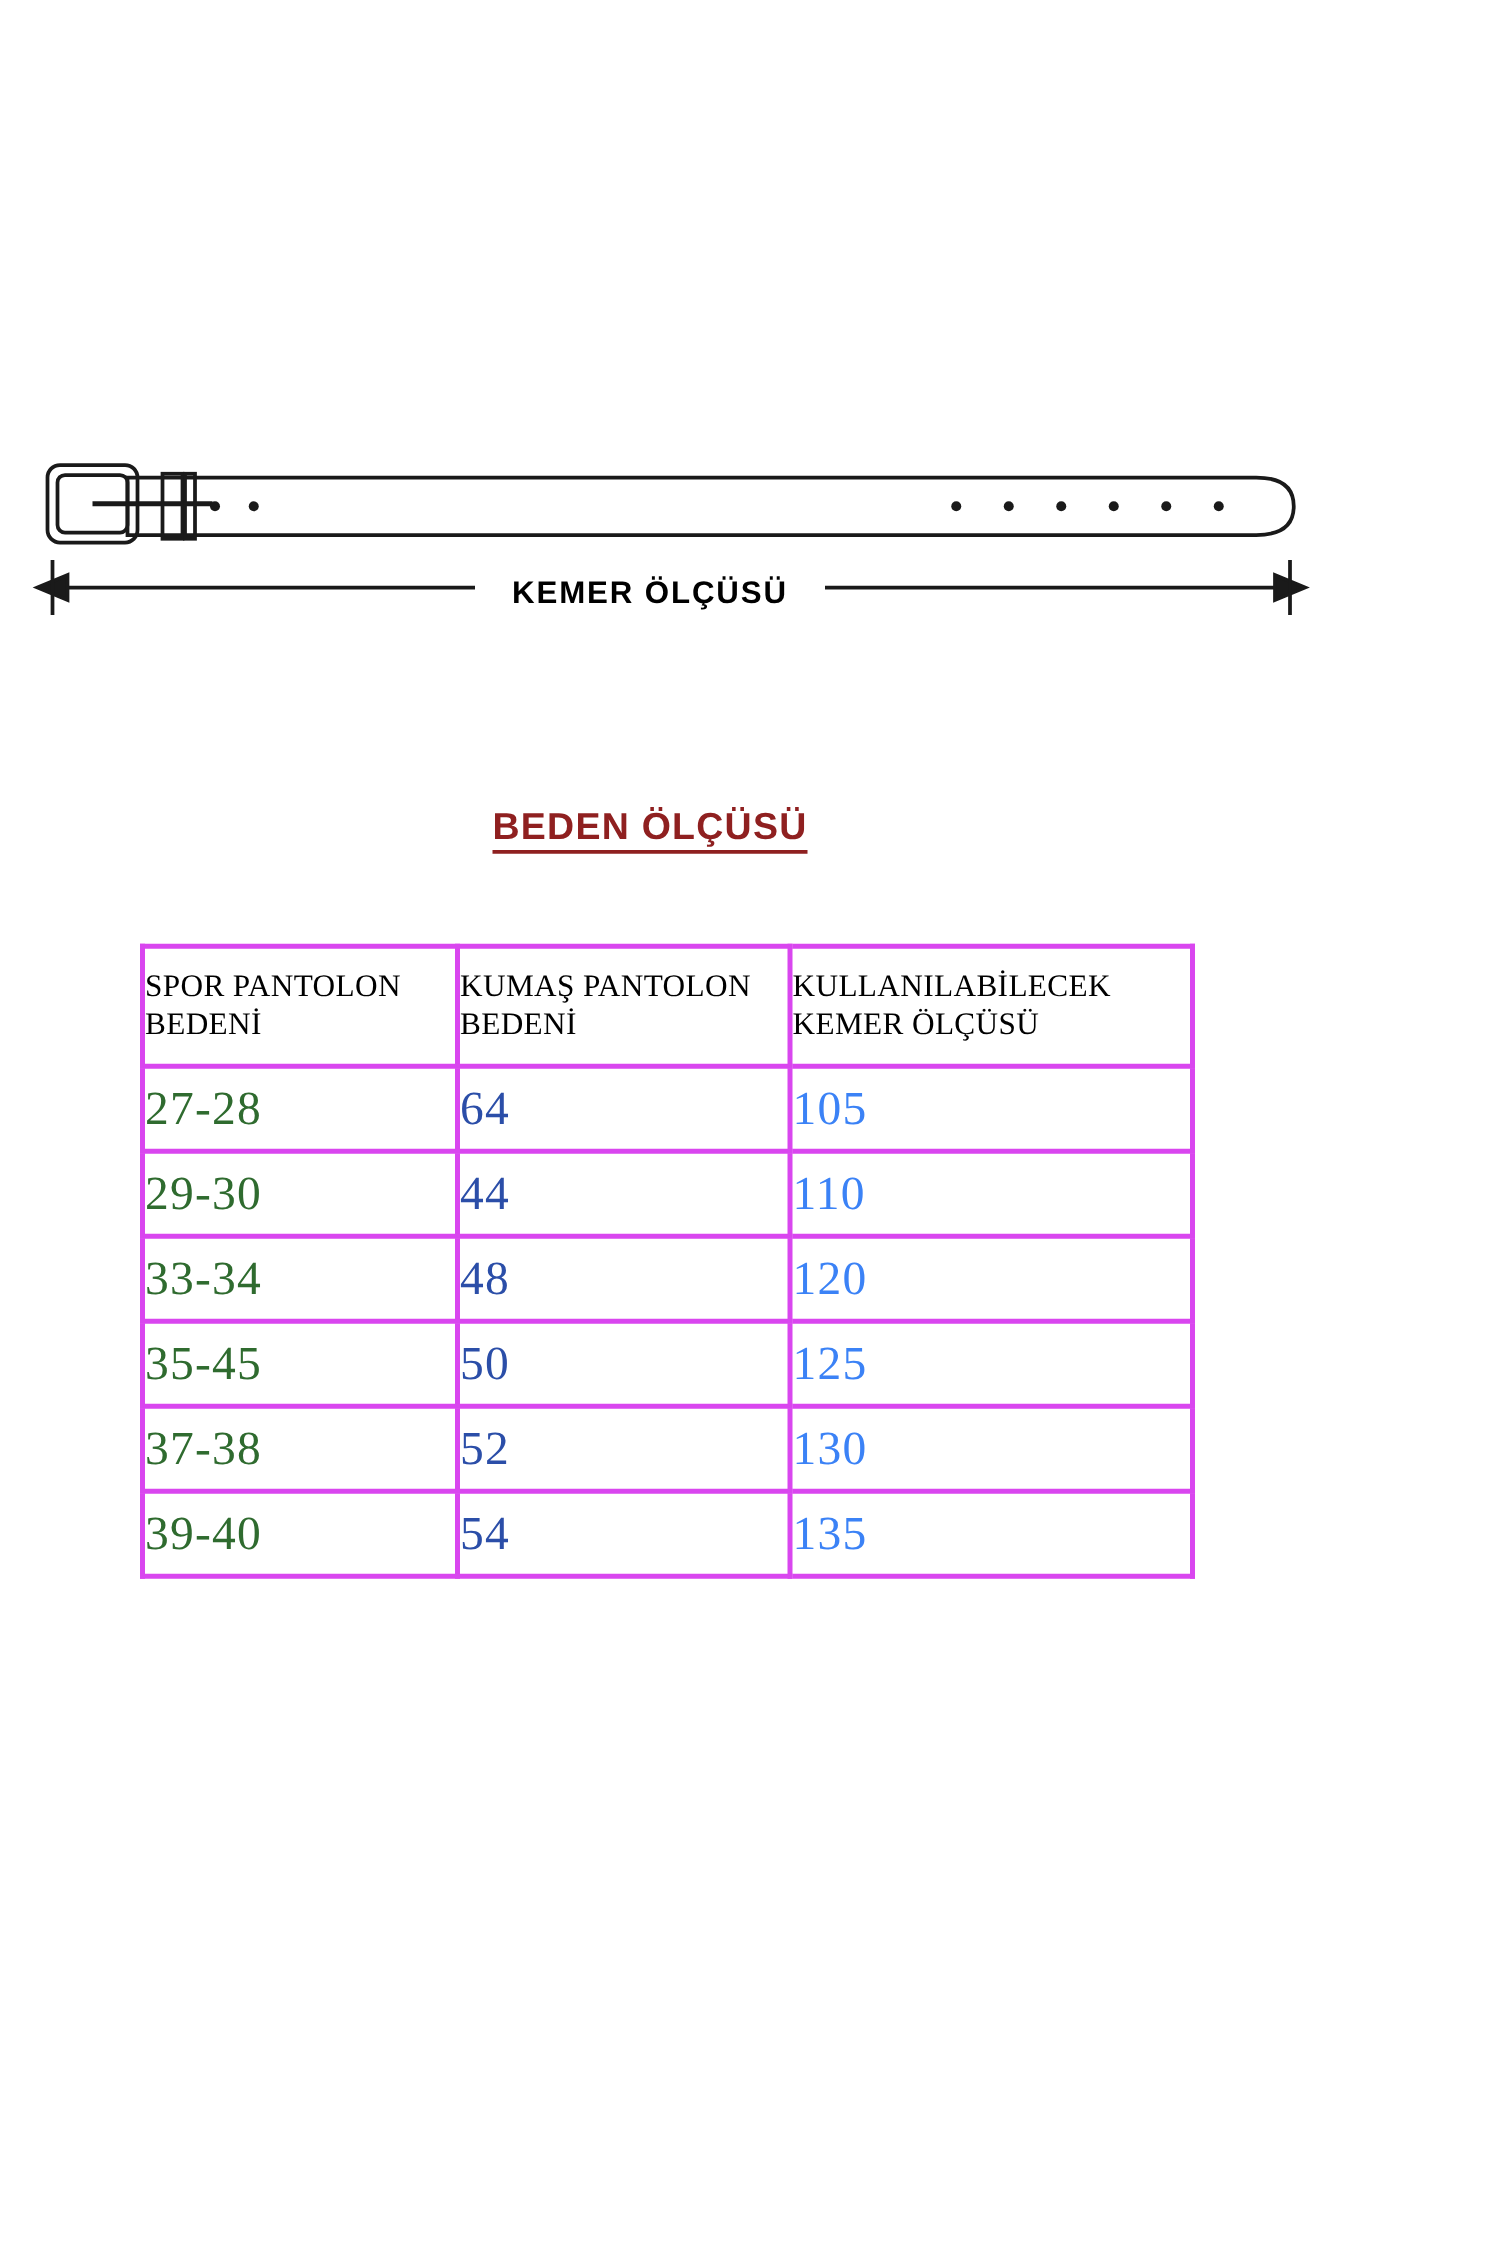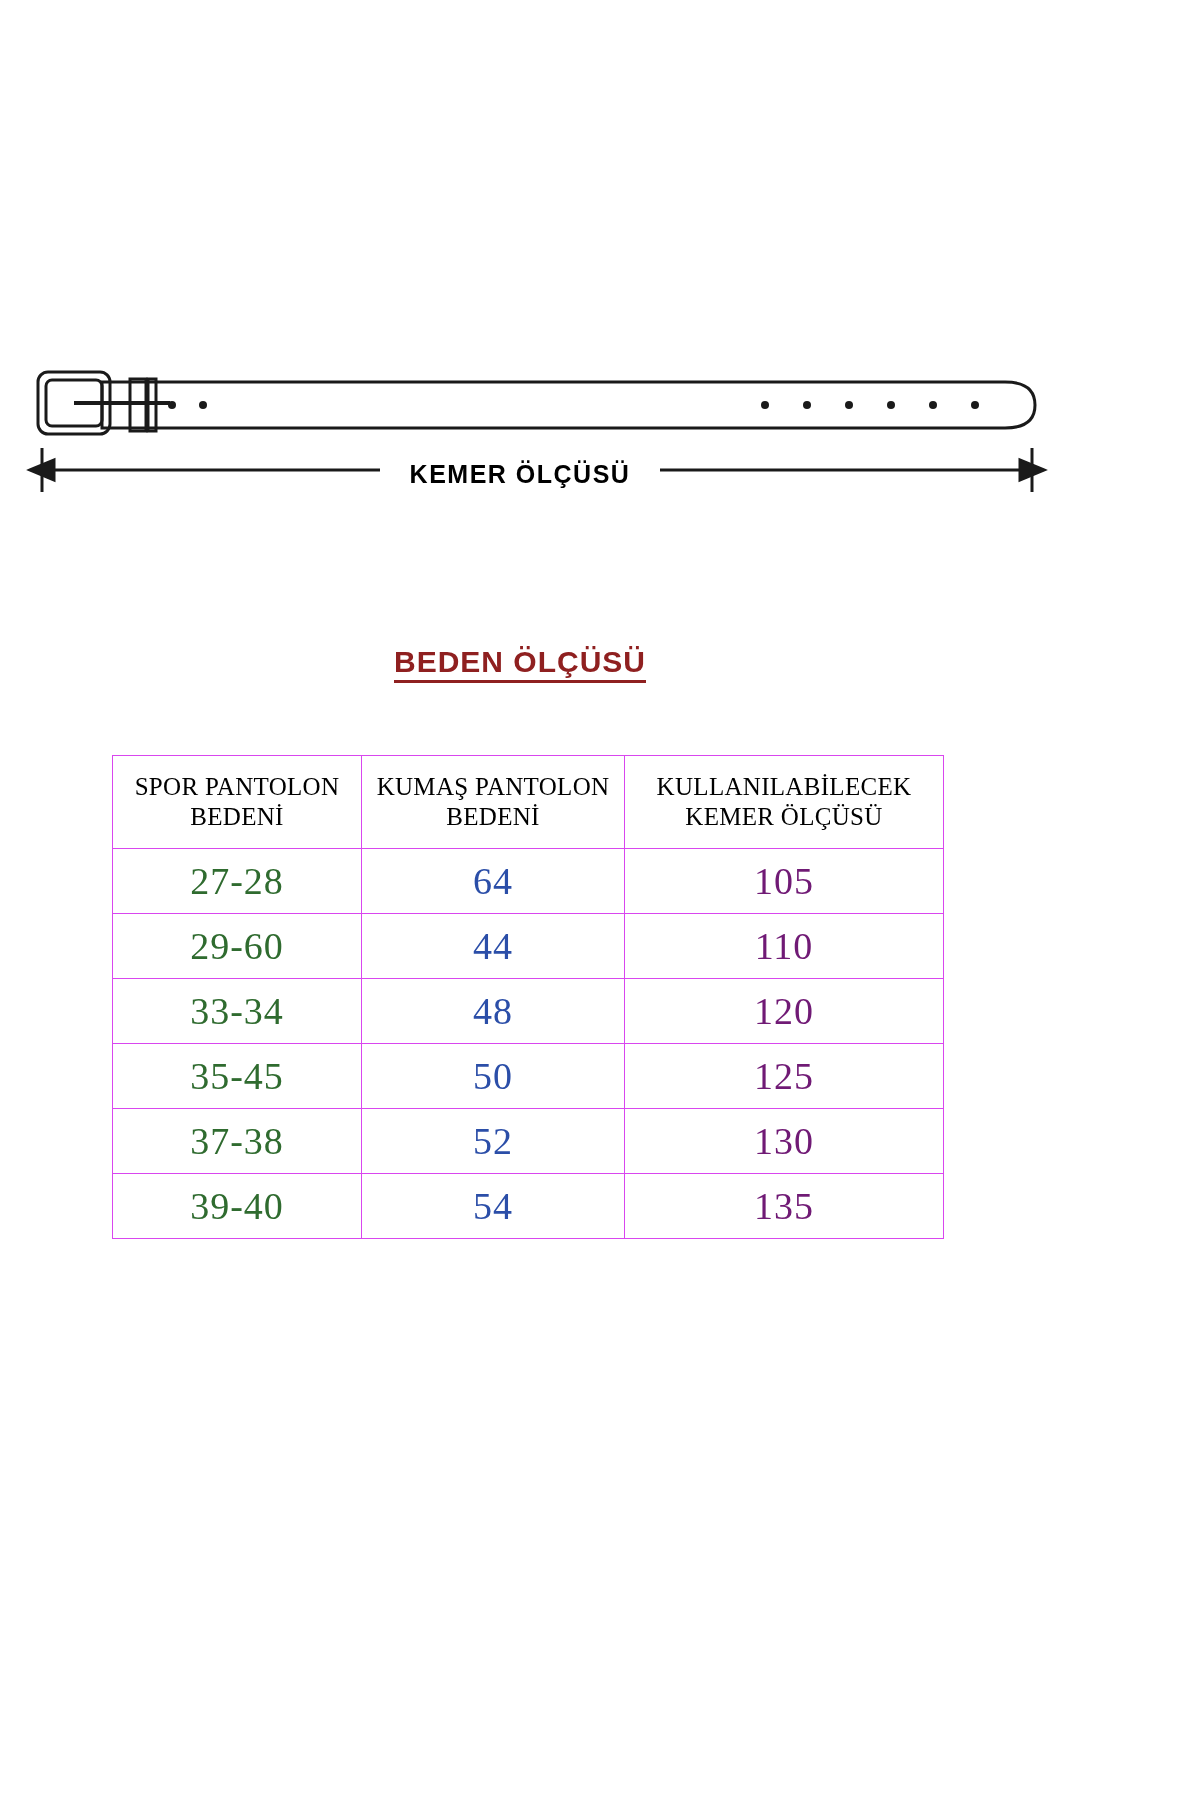--- a/index.html
+++ b/index.html
@@ -56,22 +56,22 @@
   
   #size-table {
     position: absolute;
     left: 112px;
     top: 755px;
     width: 828px;
     border-collapse: collapse;
     table-layout: fixed;
   }
   #size-table td, #size-table th {
-    border: 1px solid #d946ef;
-    text-align: center;
+    border: 4px solid #d946ef;
+    text-align: left;
     vertical-align: middle;
     padding: 0;
   }
   #size-table thead th {
     height: 92px;
     font-family: "Liberation Serif", serif;
     font-size: 25px;
     font-weight: normal;
     color: #000000;
     line-height: 1.2;
@@ -83,21 +83,21 @@
     font-size: 38px;
     letter-spacing: 1px;
     margin-top: 19px;
   }
   .col-a { width: 248px; }
   .col-b { width: 262px; }
   .col-c { width: 318px; }
 
   .val-spor { color: #2f6b2f; }
   .val-kumas { color: #2b4ea8; }
-  .val-kemer { color: #701a75; border-radius: 28px; }
+  .val-kemer { color: #3b82f6; border-radius: 28px; }
 </style>
 </head>
 <body>
 
 <div class="belt-svg-wrap">
   <svg width="1060" height="150" viewBox="0 0 1060 150" xmlns="http://www.w3.org/2000/svg">
 
     <g fill="none" stroke="#1a1a1a" stroke-width="3">
       <rect x="18" y="12" width="72" height="62" rx="10" ry="10"></rect>
       <rect x="26" y="20" width="56" height="46" rx="6" ry="6"></rect>
@@ -156,21 +156,21 @@
       </th>
     </tr>
   </thead>
   <tbody>
     <tr>
       <td class="val-spor">27-28</td>
       <td class="val-kumas">64</td>
       <td class="val-kemer">105</td>
     </tr>
     <tr>
-      <td class="val-spor">29-60</td>
+      <td class="val-spor">29-30</td>
       <td class="val-kumas">44</td>
       <td class="val-kemer">110</td>
     </tr>
     <tr>
       <td class="val-spor">33-34</td>
       <td class="val-kumas">48</td>
       <td class="val-kemer">120</td>
     </tr>
     <tr>
       <td class="val-spor">35-45</td>

